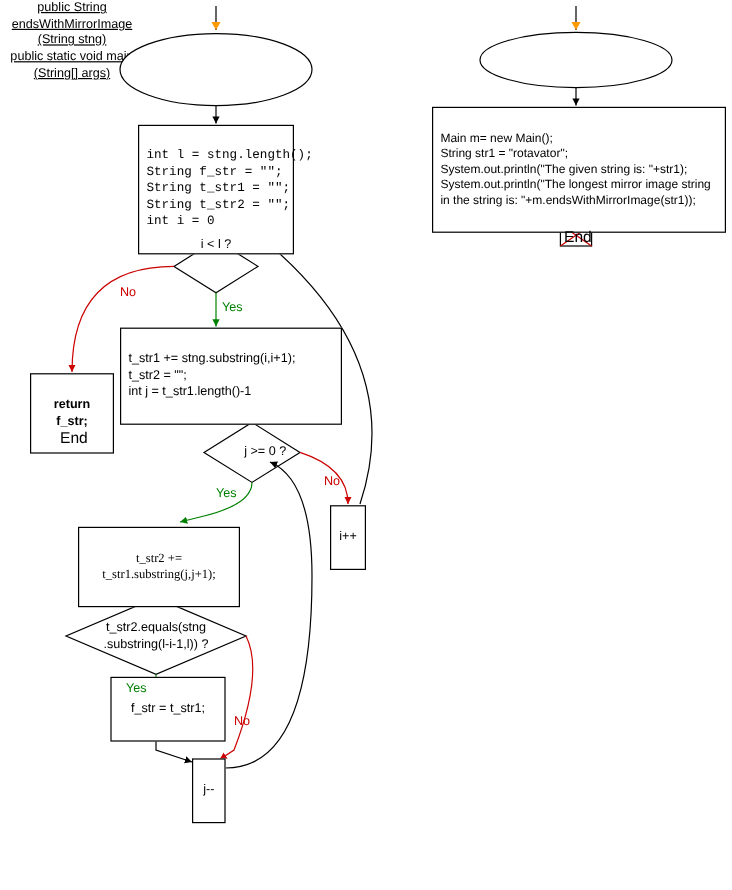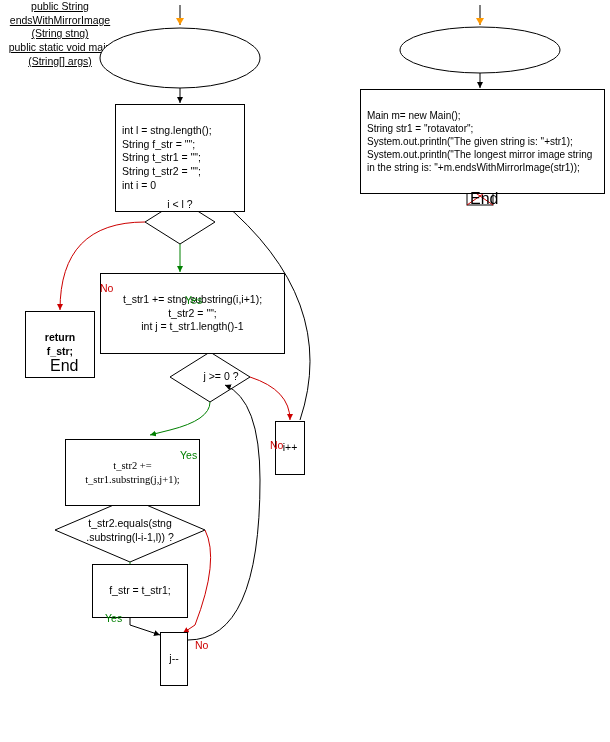--- a/index.html
+++ b/index.html
@@ -38,27 +38,26 @@
       position: absolute;
       text-align: center;
       font-size: 10.5px;
       line-height: 1.3;
       z-index: 2;
     }
     .edge-label {
       position: absolute;
       font-size: 10.5px;
       z-index: 2;
-      margin-top: 44px;
     }
     .edge-label.yes { color: #008000; }
     .edge-label.no { color: #cc0000; }
     .end-marker {
       position: absolute;
-      font-size: 16px;
+      font-size: 13px;
       z-index: 2;
     }
   </style>
 </head>
 <body>
 
 <svg width="610" height="742">
   <defs>
     <marker id="arrow-black" markerWidth="8" markerHeight="8" refX="6" refY="3" orient="auto">
       <path d="M0,0 L6,3 L0,6 Z" fill="#000"></path>
@@ -122,33 +121,33 @@
 
   <line x1="480" y1="168" x2="480" y2="185" stroke="#000" marker-end="url(#arrow-black)"></line>
   <rect x="467" y="187" width="26" height="18" fill="white" stroke="#000"></rect>
   <line x1="467" y1="187" x2="493" y2="205" stroke="#cc0000"></line>
   <line x1="493" y1="187" x2="467" y2="205" stroke="#cc0000"></line>
 
 </svg>
 
 <div class="ellipse-node" style="left:120px;top:40px;width:120px;">public String<br>endsWithMirrorImage<br>(String stng)</div>
 
-<div class="node" style="left:115px;top:104px;width:130px;text-align:left;white-space:pre;">int l = stng.length();
+<div class="node" style="left:115px;top:104px;width:130px;text-align:left;white-space:pre;font-family:Liberation Mono, monospace;">int l = stng.length();
 String f_str = "";
 String t_str1 = "";
 String t_str2 = "";
 int i = 0</div>
 
 <div class="diamond-text" style="left:160px;top:198px;width:40px;">i &lt; l ?</div>
 
 <div class="node" style="left:25px;top:311px;width:70px;font-weight:bold;">return f_str;</div>
 
 <div class="end-marker" style="left:50px;top:357px;">End</div>
 
-<div class="node" style="left:100px;top:273px;width:185px;text-align:center;white-space:pre;">t_str1 += stng.substring(i,i+1);
+<div class="node" style="left:100px;top:273px;width:185px;text-align:left;white-space:pre;">t_str1 += stng.substring(i,i+1);
 t_str2 = "";
 int j = t_str1.length()-1</div>
 
 <div class="diamond-text" style="left:198px;top:370px;width:46px;">j &gt;= 0 ?</div>
 
 <div class="node" style="left:275px;top:421px;width:30px;">i++</div>
 
 <div class="node" style="left:65px;top:439px;width:135px;white-space:pre;font-family:Liberation Serif, serif;">t_str2 +=
 t_str1.substring(j,j+1);</div>
 

